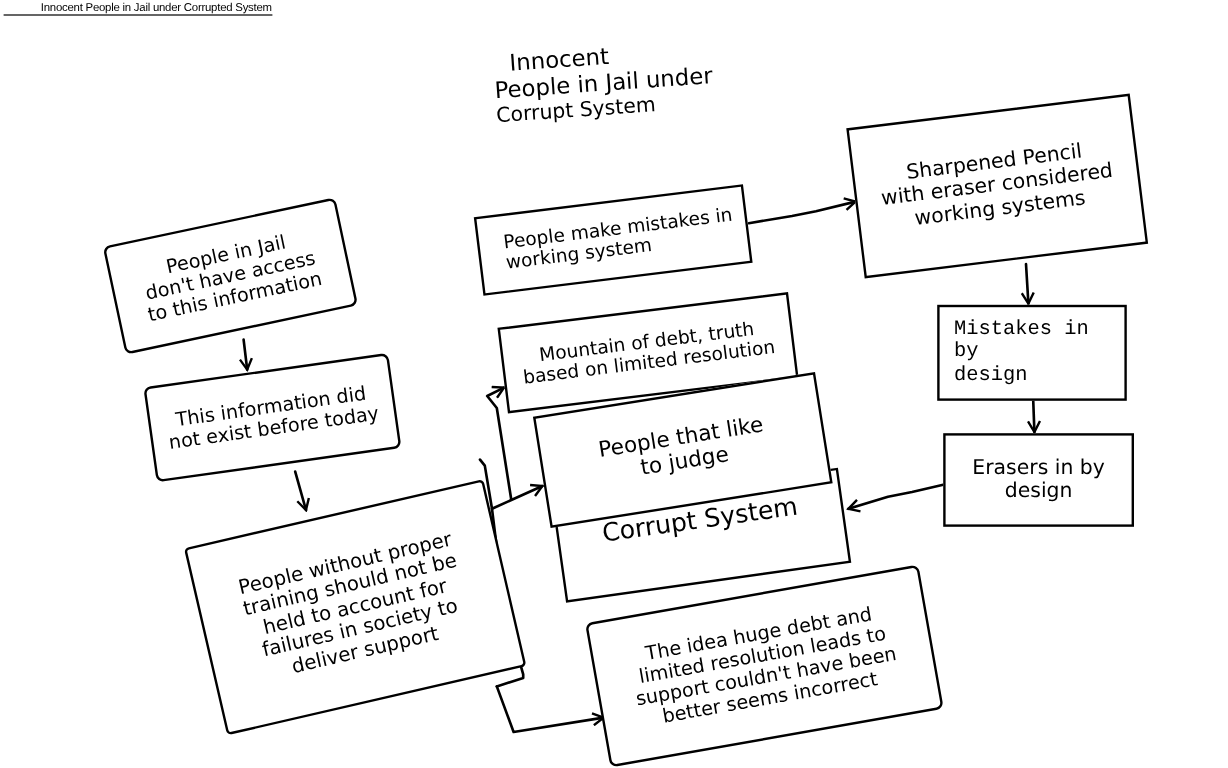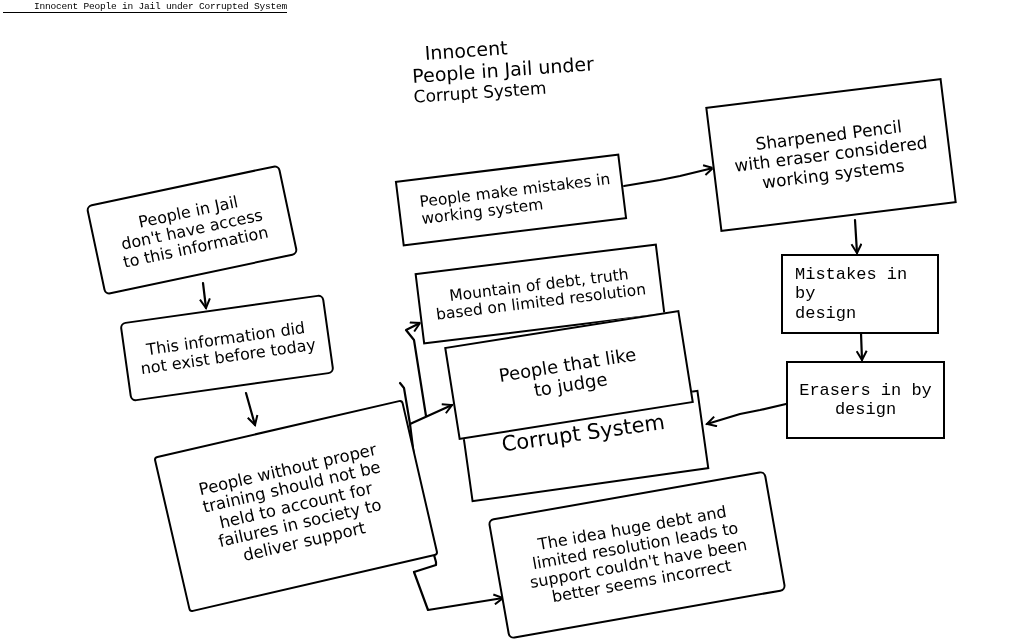--- a/index.html
+++ b/index.html
@@ -1,20 +1,20 @@
 <!DOCTYPE html>
 <html><head>
 <meta charset="utf-8">
 <style>
   html, body { margin: 0; padding: 0; background: #ffffff; }
   body { width: 1023px; height: 640px; position: relative; overflow: hidden;
          font-family: "DejaVu Sans", sans-serif; color: #000; }
   .page-title { position: absolute; left: 3px; top: 1px; font-size: 9.5px;
                 letter-spacing: -0.2px; border-bottom: 1.4px solid #000; padding-bottom: 0px;
-                font-family: Liberation Mono, monospace; padding-left: 31px; }
+                font-family: Liberation Sans, sans-serif; padding-left: 31px; }
   svg.wires { position: absolute; left: 0; top: 0; width: 1023px; height: 640px; }
   .box { position: absolute; border: 2.2px solid #000; background: #fff; box-sizing: border-box;
          display: flex; align-items: center; justify-content: center; text-align: center;
          line-height: 1.12; font-family: "DejaVu Sans", sans-serif; }
   .box span { display: block; white-space: pre-line; }
   .heading { position: absolute; font-family: "DejaVu Sans", sans-serif; line-height: 1.15;
              font-size: 19px; transform-origin: left top; }
 </style>
 </head>
 <body>
@@ -105,16 +105,16 @@
   <span>Sharpened Pencil
 with eraser considered
 working systems</span>
 </div>
 
 <div class="box" style="left:781px; top:254px; width:158px; height:80px; font-size:17px; justify-content:flex-start; padding-left:12px; text-align:left;font-family:Liberation Mono, monospace;">
   <span>Mistakes in by
 design</span>
 </div>
 
-<div class="box" style="left:786px; top:361px; width:159px; height:78px; font-size:17px;font-family:Liberation Mono, monospace;">
+<div class="box" style="left:786px; top:361px; width:159px; height:78px; font-size:17px;">
   <span>Erasers in by
 design</span>
 </div>
 
 </body></html>

